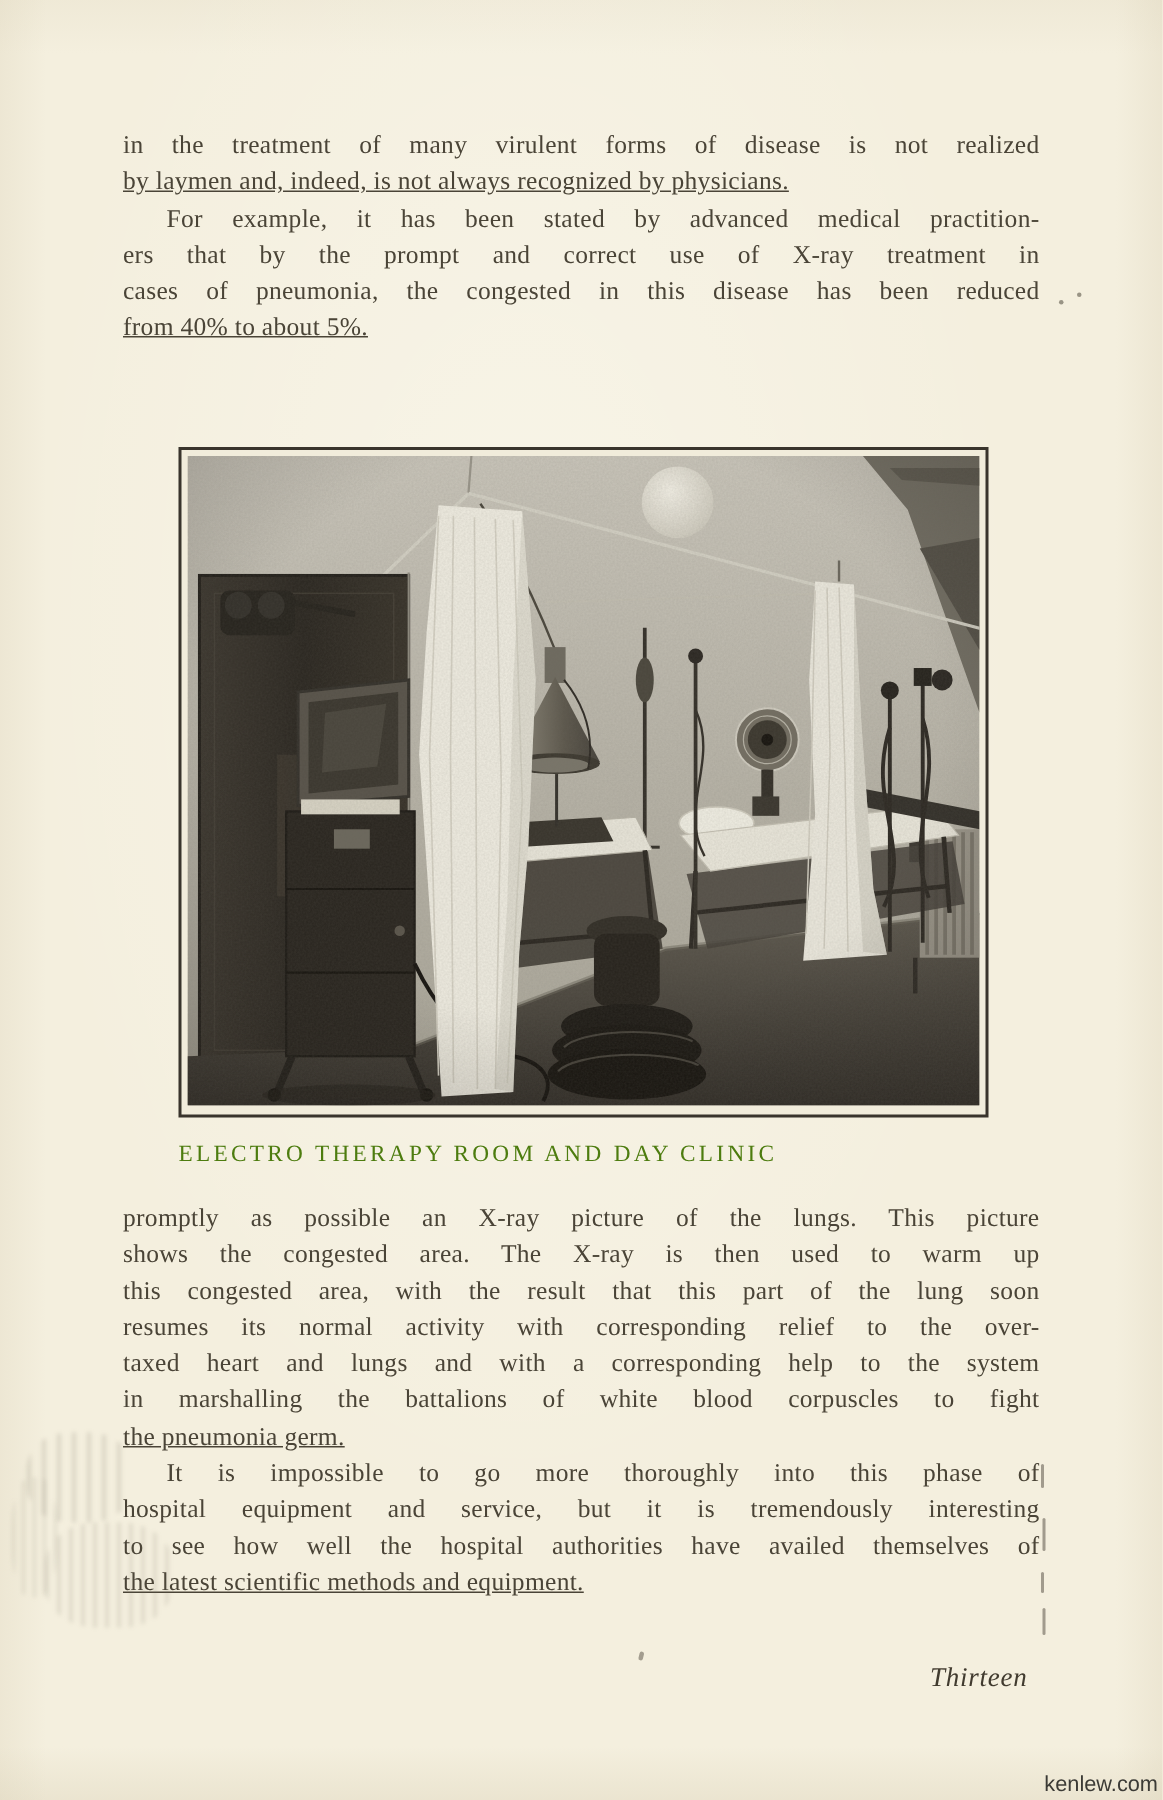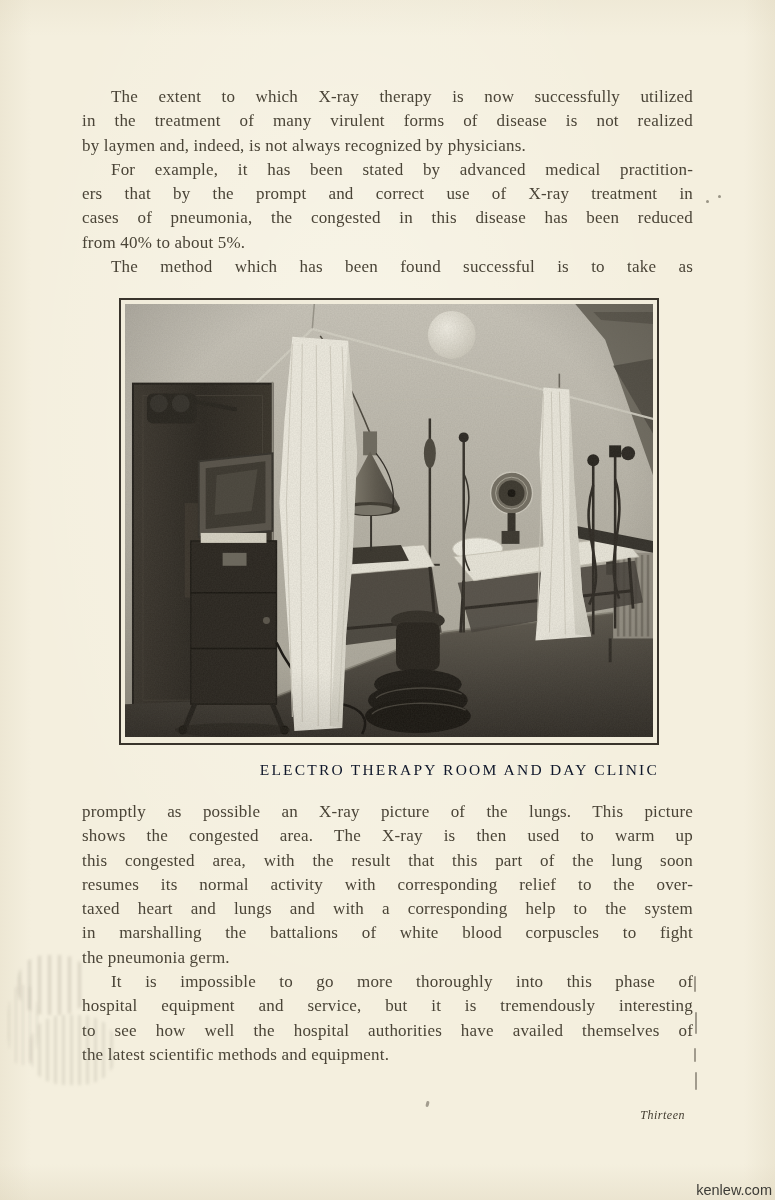--- a/index.html
+++ b/index.html
@@ -22,37 +22,37 @@
     letter-spacing:0.2px;
   }
   .textblock.top{top:85px;}
   .textblock.bottom{top:800px;}
   .para{margin:0;padding:0;}
   .line{
     height:24.3px;line-height:24.3px;overflow:hidden;
     text-align:justify;text-align-last:justify;
     white-space:normal;
   }
-  .line.last{text-align-last:left;}
+  .line.last{text-align-last:left;text-decoration:underline;}
   .line.indent{text-indent:29px;}
   
   .photo-frame{
     position:absolute;left:119px;top:298px;width:540px;height:447px;
     border:2px solid #39342c;background:#f1ecdb;
     box-sizing:border-box;padding:4px;
   }
   .photo-frame svg{display:block;width:528px;height:433px;}
   .caption{
     position:absolute;left:119px;top:761px;width:540px;
-    text-align:right;font-size:15.5px;letter-spacing:2.2px;
-    color:#0f172a;
+    text-align:left;font-size:15.5px;letter-spacing:2.2px;
+    color:#4d7c0f;
   }
   .pagenum{
     position:absolute;left:82px;top:1108px;width:603px;
-    text-align:right;font-style:italic;font-size:12px;color:#413b2f;
+    text-align:right;font-style:italic;font-size:18px;color:#413b2f;
     letter-spacing:0.5px;
   }
   .watermark{
     position:absolute;right:3px;bottom:2px;
     font-family:"Liberation Sans","DejaVu Sans",sans-serif;
     font-size:14.5px;color:#3c3b36;
   }
   
   .smudge{position:absolute;filter:blur(1.5px);pointer-events:none;}
   .sm1{left:18px;top:955px;width:70px;height:60px;
@@ -71,32 +71,28 @@
   .dot2{left:718px;top:195px;width:3px;height:3px;}
   .dot3{left:426px;top:1101px;width:3px;height:6px;transform:rotate(14deg);border-radius:2px;background:rgba(82,76,64,0.5);}
 </style>
 </head>
 <body style="background: rgb(244, 239, 222);">
 
 <div class="paper"></div>
 
 <div class="textblock top" style="color: rgb(74, 68, 55);">
     <div class="para">
-      <div class="line indent">The extent to which X-ray therapy is now successfully utilized</div>
       <div class="line">in the treatment of many virulent forms of disease is not realized</div>
       <div class="line last">by laymen and, indeed, is not always recognized by physicians.</div>
     </div>
     <div class="para">
       <div class="line indent">For example, it has been stated by advanced medical practition-</div>
       <div class="line">ers that by the prompt and correct use of X-ray treatment in</div>
       <div class="line">cases of pneumonia, the congested in this disease has been reduced</div>
       <div class="line last">from 40% to about 5%.</div>
-    </div>
-    <div class="para">
-      <div class="line indent">The method which has been found successful is to take as</div>
     </div>
   </div>
 
 <div class="photo-frame">
   <svg viewBox="0 0 530 435" preserveAspectRatio="none">
     <defs>
       <linearGradient id="wall" x1="0" y1="0" x2="0" y2="1">
         <stop offset="0" stop-color="#c9c5ba"></stop>
           <stop offset="0.55" stop-color="#b6b2a6"></stop>
           <stop offset="1" stop-color="#aaa699"></stop>

